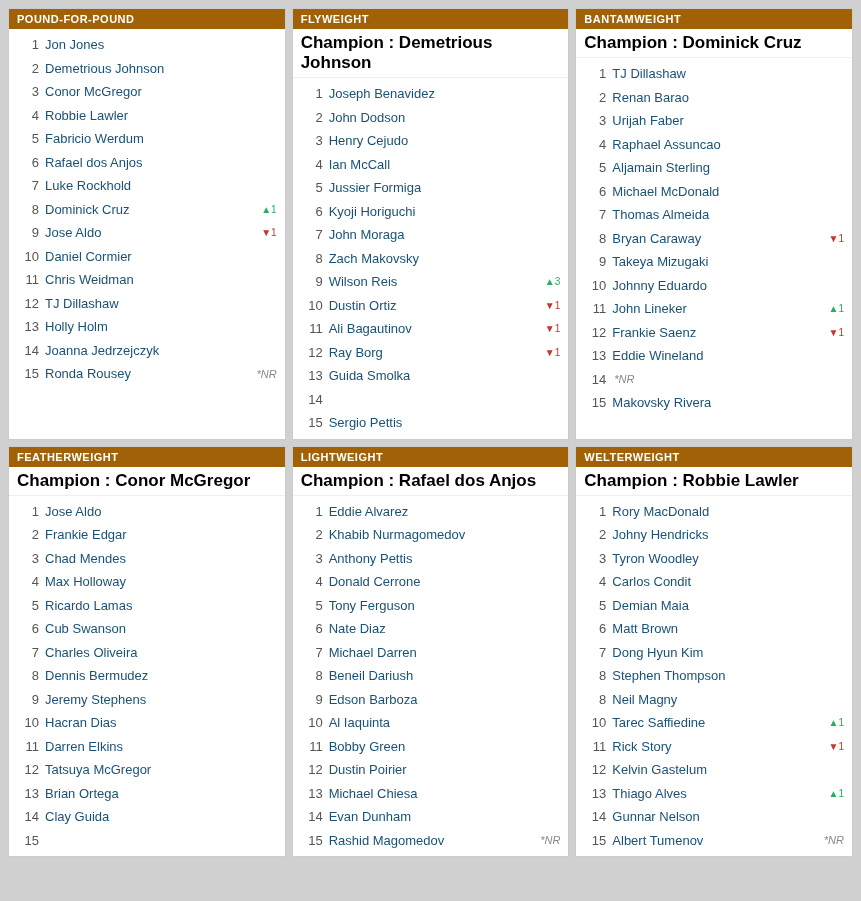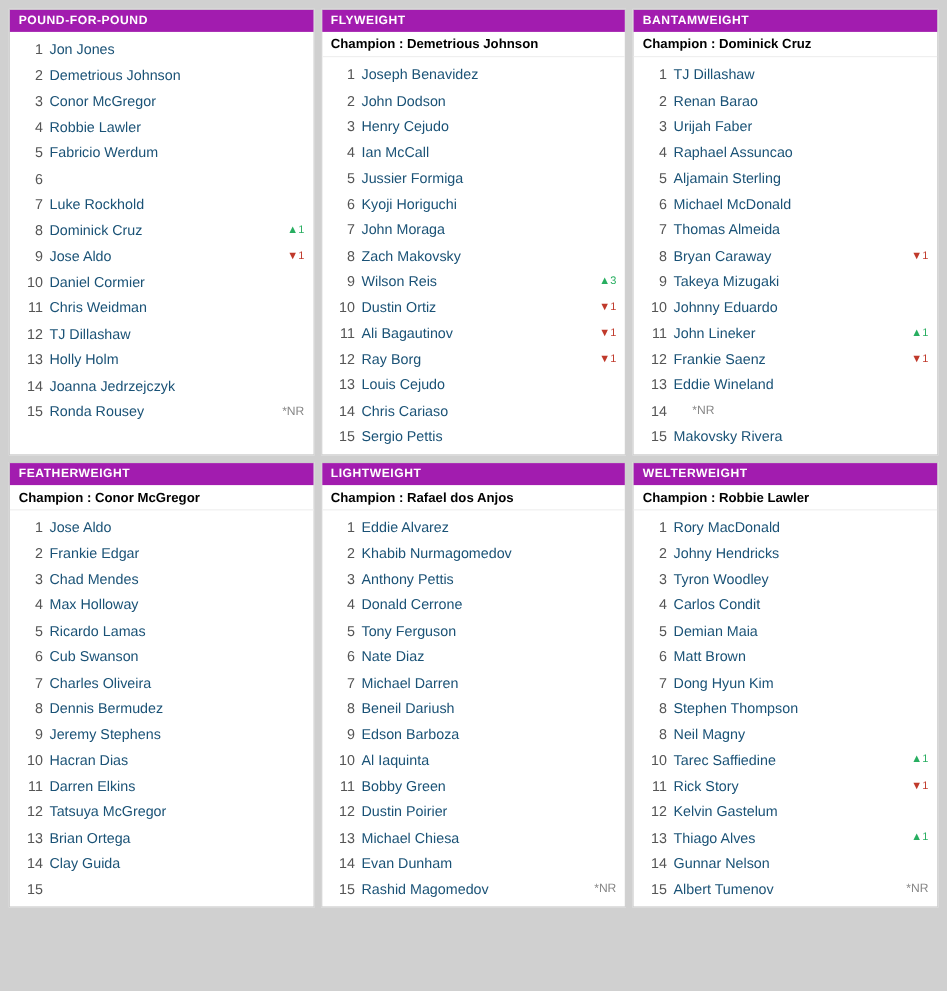--- a/index.html
+++ b/index.html
@@ -12,32 +12,32 @@
     .grid {
       display: grid;
       grid-template-columns: 1fr 1fr 1fr;
       gap: 6px;
     }
     .panel {
       background: #fff;
       border: 1px solid #ccc;
     }
     .panel-header {
-      background: #a21caf;
+      background: #a16207;
       color: #fff;
       font-size: 11px;
       font-weight: bold;
       padding: 4px 8px;
       text-transform: uppercase;
       letter-spacing: 0.5px;
     }
     .champion {
       padding: 4px 8px;
       font-weight: bold;
-      font-size: 12px;
+      font-size: 17px;
       color: #000;
       border-bottom: 1px solid #eee;
     }
     .ranking-list {
       padding: 4px 0;
     }
     .ranking-item {
       display: flex;
       align-items: center;
       padding: 2px 8px;
@@ -60,21 +60,22 @@
       margin-left: 3px;
     }
     .trend-down {
       color: #c0392b;
       font-size: 10px;
       margin-left: 3px;
     }
     .new-rank {
       color: #888;
       font-size: 11px;
-      margin-left: 17px;
+      font-style: italic;
+      margin-left: 2px;
     }
   </style>
 </head>
 <body>
 
 <div class="grid" id="rankings-grid">
     <div class="panel">
       <div class="panel-header">POUND-FOR-POUND</div>
       <div class="ranking-list">
         <div class="ranking-item">
@@ -92,20 +93,21 @@
         <div class="ranking-item">
           <span class="rank-num">4</span>
           <span class="fighter-name">Robbie Lawler</span>
         </div>
         <div class="ranking-item">
           <span class="rank-num">5</span>
           <span class="fighter-name">Fabricio Werdum</span>
         </div>
         <div class="ranking-item">
           <span class="rank-num">6</span>
+          <span class="fighter-name">Rafael dos Anjos</span>
         </div>
         <div class="ranking-item">
           <span class="rank-num">7</span>
           <span class="fighter-name">Luke Rockhold</span>
         </div>
         <div class="ranking-item">
           <span class="rank-num">8</span>
           <span class="fighter-name">Dominick Cruz</span>
           <span class="trend-up">▲1</span>
         </div>
@@ -192,25 +194,24 @@
           <span class="fighter-name">Ali Bagautinov</span>
           <span class="trend-down">▼1</span>
         </div>
         <div class="ranking-item">
           <span class="rank-num">12</span>
           <span class="fighter-name">Ray Borg</span>
           <span class="trend-down">▼1</span>
         </div>
         <div class="ranking-item">
           <span class="rank-num">13</span>
-          <span class="fighter-name">Louis Cejudo</span>
-        </div>
-        <div class="ranking-item">
-          <span class="rank-num">14</span>
-          <span class="fighter-name">Chris Cariaso</span>
+          <span class="fighter-name">Guida Smolka</span>
+        </div>
+        <div class="ranking-item">
+          <span class="rank-num">14</span>
         </div>
         <div class="ranking-item">
           <span class="rank-num">15</span>
           <span class="fighter-name">Sergio Pettis</span>
         </div>
       </div>
     </div>
     <div class="panel">
       <div class="panel-header">BANTAMWEIGHT</div>
       <div class="champion">Champion : Dominick Cruz</div>

